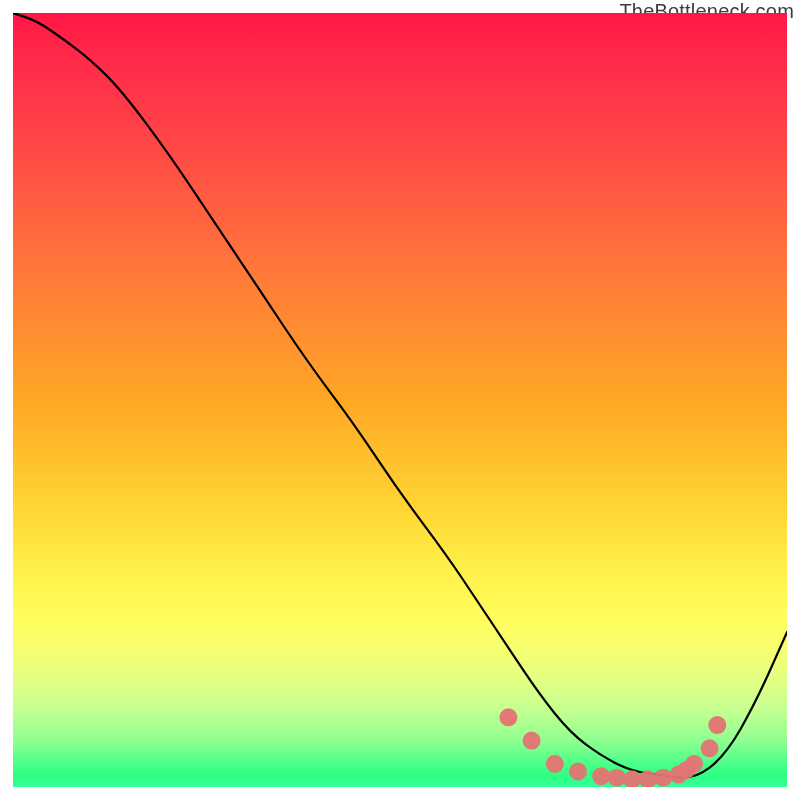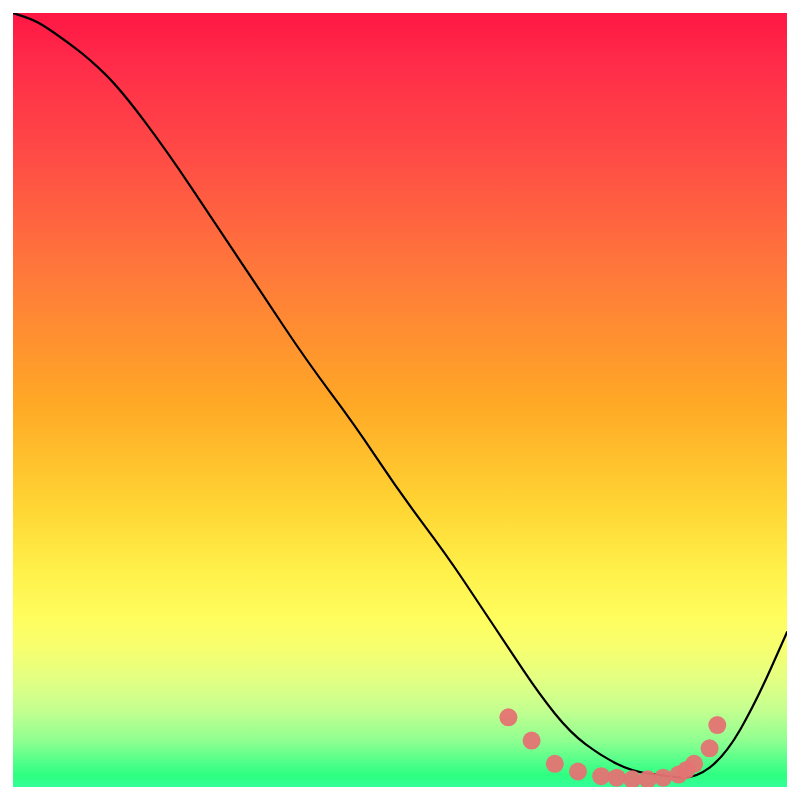--- a/index.html
+++ b/index.html
@@ -79,20 +79,21 @@
     font-weight: 400;
     color: #3c3c3c;
     letter-spacing: 0.2px;
   }
 </style>
 </head>
 <body>
 
 <div class="chart-wrap">
 
+  <div class="watermark">TheBottleneck.com</div>
 
   <div class="plot-area">
     <div class="gradient-bg"></div>
     <div class="bottom-bands"></div>
 
     <svg class="overlay" viewBox="0 0 774 774" preserveAspectRatio="none">
       <path id="curve-path" fill="none" stroke="#000000" stroke-width="2.2" stroke-linejoin="round" stroke-linecap="round" d="M 0.0 0.0 Q 0.0 0.0 11.6 3.9 Q 23.2 7.7 34.8 15.5 Q 46.4 23.2 61.9 34.8 Q 77.4 46.4 92.9 61.9 Q 108.4 77.4 131.6 108.4 Q 154.8 139.3 178.0 174.2 Q 201.2 209.0 224.5 243.8 Q 247.7 278.6 270.9 313.5 Q 294.1 348.3 317.3 379.3 Q 340.6 410.2 363.8 445.1 Q 387.0 479.9 410.2 510.8 Q 433.4 541.8 448.9 565.0 Q 464.4 588.2 479.9 611.5 Q 495.4 634.7 510.8 657.9 Q 526.3 681.1 541.8 700.5 Q 557.3 719.8 572.8 731.4 Q 588.2 743.0 603.7 750.8 Q 619.2 758.5 634.7 760.5 Q 650.2 762.4 665.6 764.3 Q 681.1 766.3 696.6 754.6 Q 712.1 743.0 727.6 716.0 Q 743.0 688.9 758.5 654.0 T 774.0 619.2"></path>
       <g id="marker-group">
           <circle cx="495.4" cy="704.3" r="9" fill="#e57373" fill-opacity="0.95"></circle>
           <circle cx="518.6" cy="727.6" r="9" fill="#e57373" fill-opacity="0.95"></circle>

